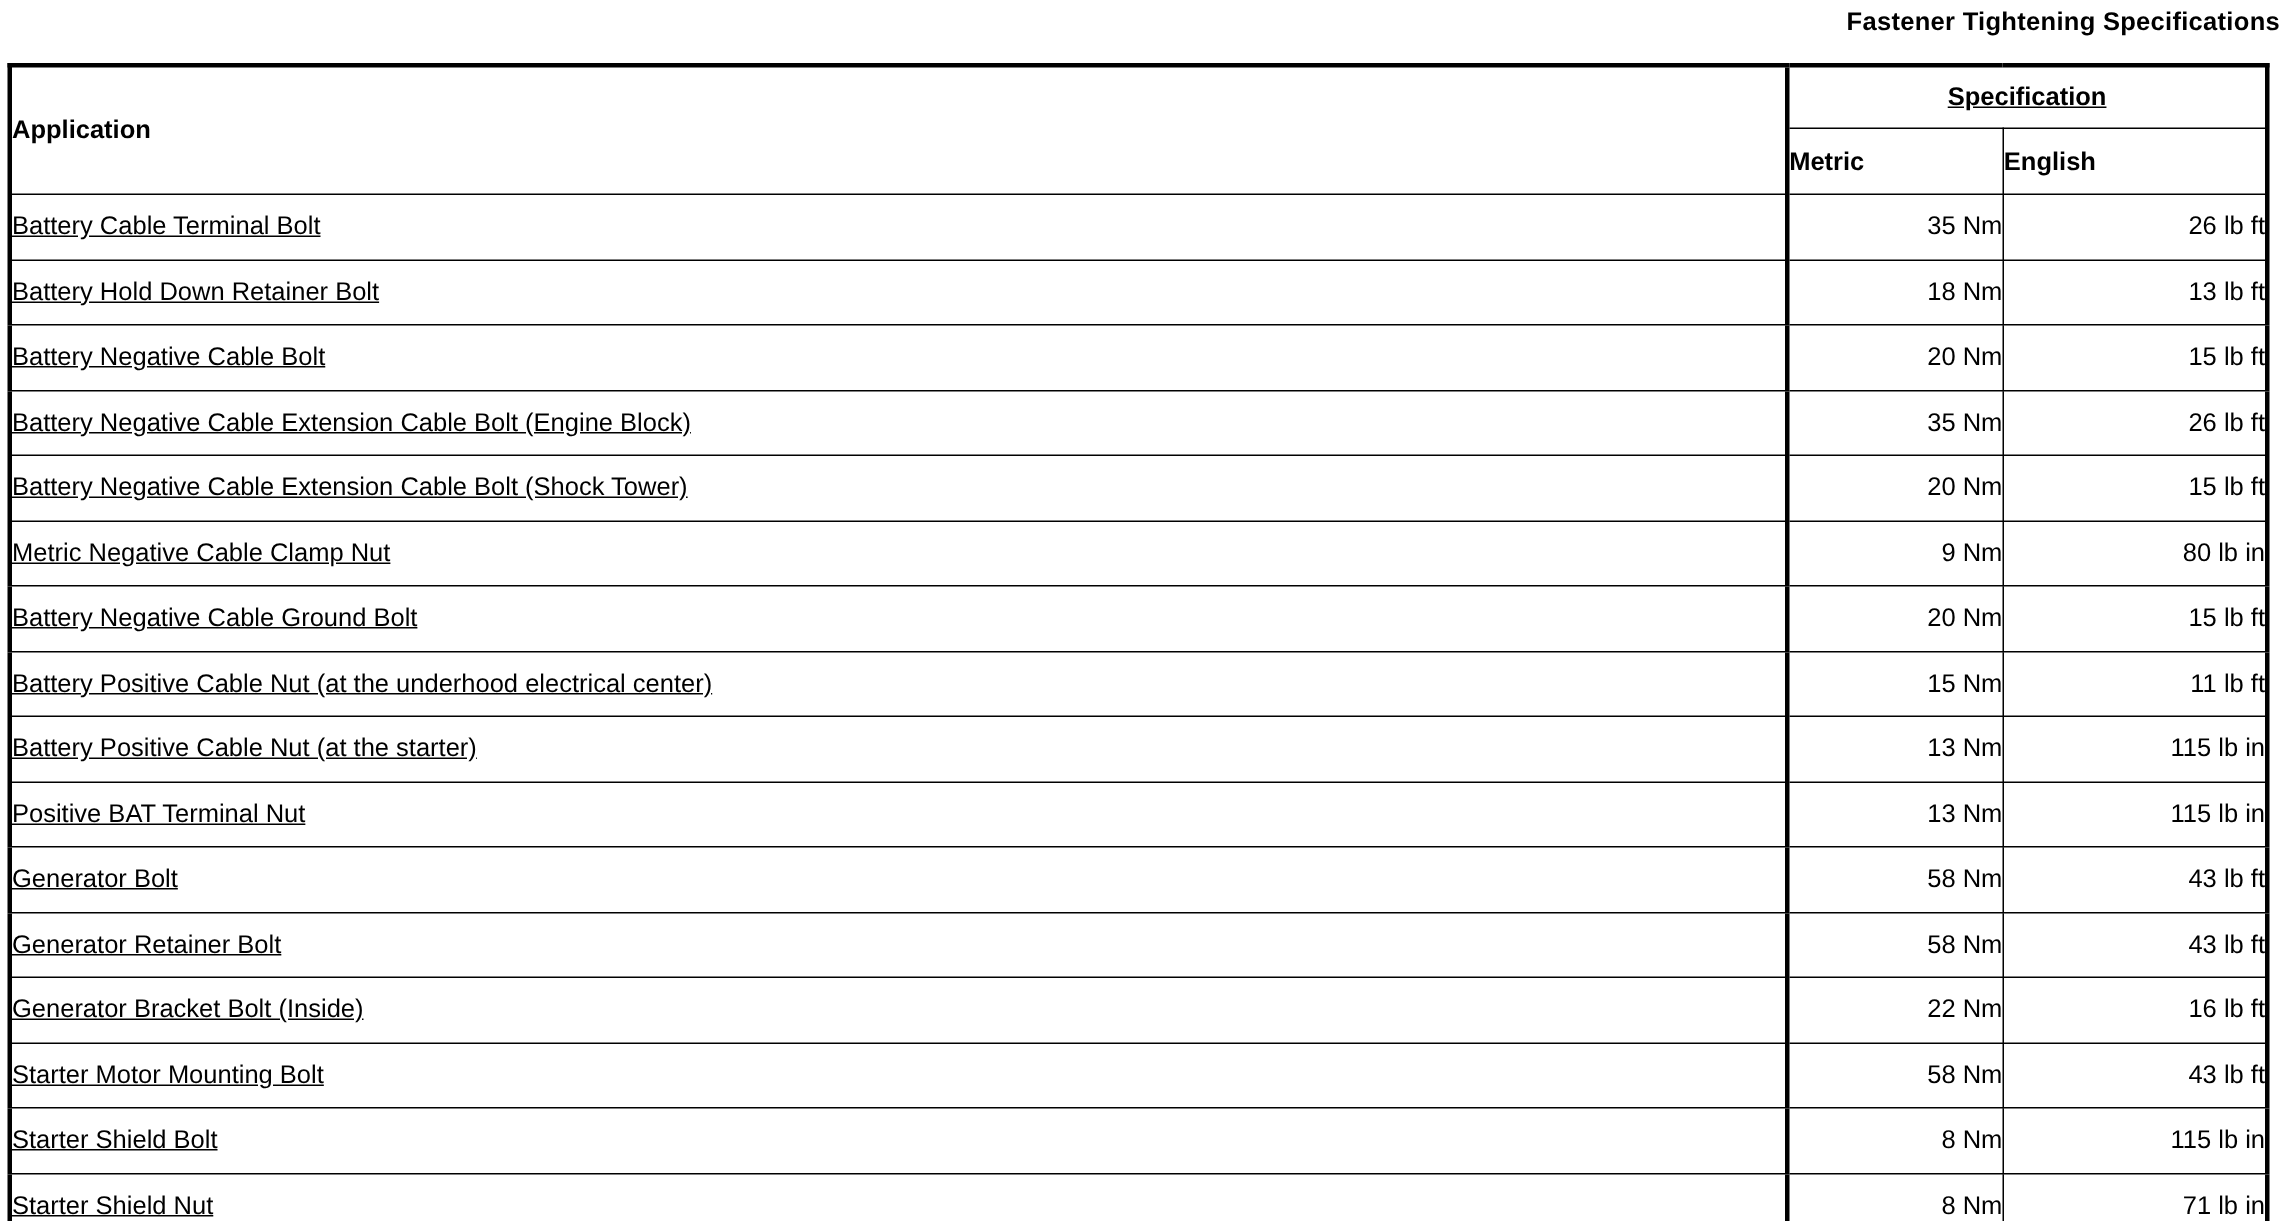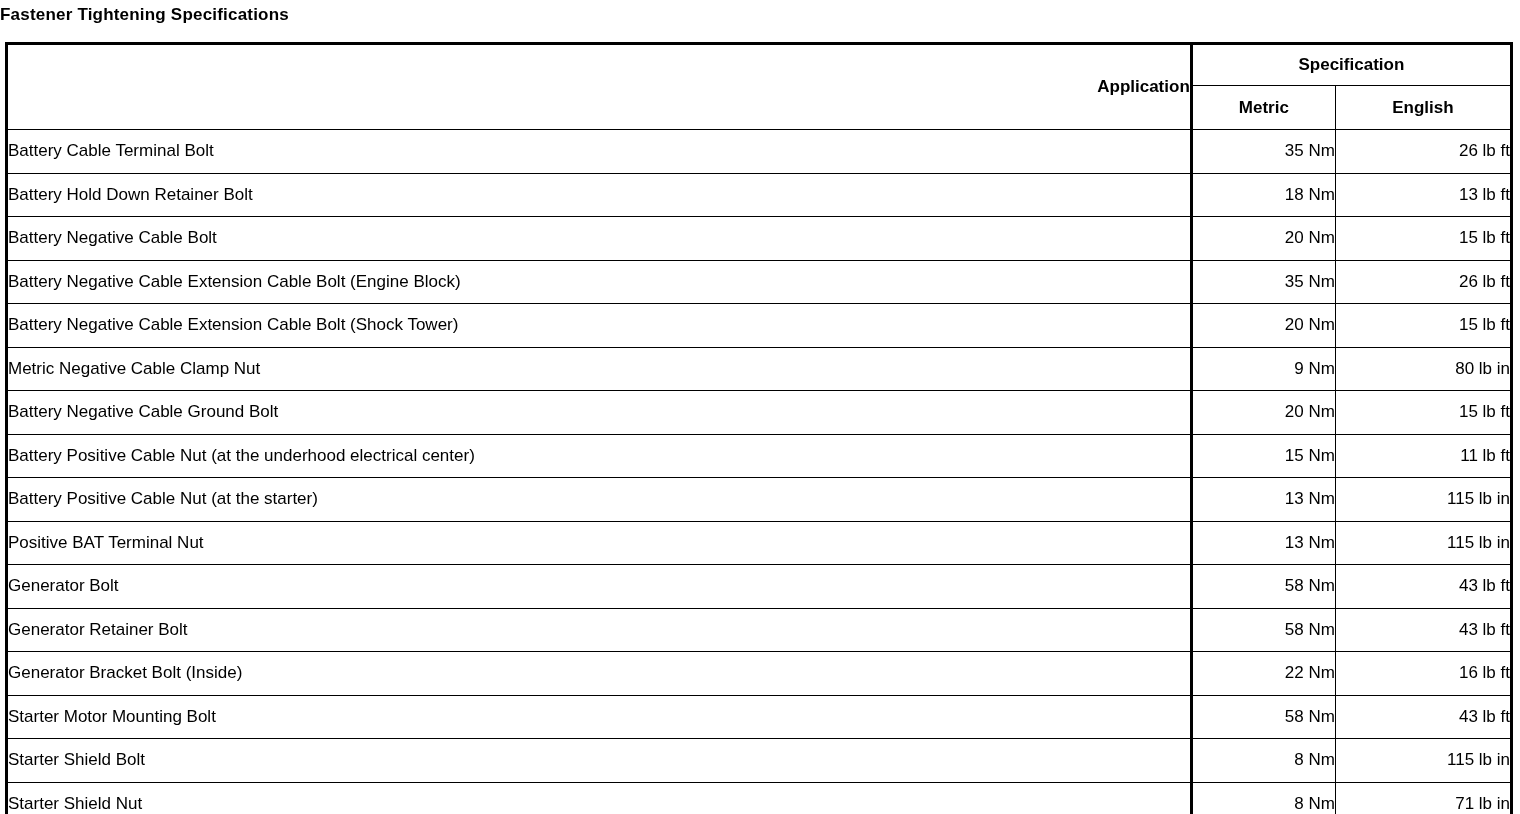--- a/index.html
+++ b/index.html
@@ -14,21 +14,21 @@
     color: #000000;
     overflow: hidden;
   }
   .page {
     position: relative;
     width: 1520px;
     height: 814px;
     box-sizing: border-box;
   }
   .doc-title {
-    text-align: left;
+    text-align: right;
     font-size: 17px;
     font-weight: bold;
     line-height: 30px;
     height: 30px;
     letter-spacing: 0.2px;
   }
   .table-wrap {
     position: absolute;
     left: 5px;
     top: 42px;
@@ -48,38 +48,40 @@
     border: 1.5px solid #000;
     padding: 0;
     font-size: 17px;
     vertical-align: middle;
   }
   .hdr-spec {
     text-align: center;
     font-weight: bold;
     height: 40px;
     font-size: 18px;
+    text-decoration: underline;
   }
   .hdr-app {
-    text-align: right;
+    text-align: left;
     font-weight: bold;
     font-size: 18px;
     height: 84px;
   }
   .hdr-sub {
-    text-align: center;
+    text-align: left;
     font-weight: bold;
     font-size: 17px;
     height: 42px;
   }
   td.app {
     text-align: left;
     padding-left: 8px;
     height: 42.5px;
     font-size: 17px;
+    text-decoration: underline;
   }
   td.val {
     text-align: right;
     height: 42.5px;
     font-size: 16px;
   }
   
   table.spec tr > th:first-child,
   table.spec tr > td:first-child { border-left: 3px solid #000; }
   table.spec tr > th:last-child,

